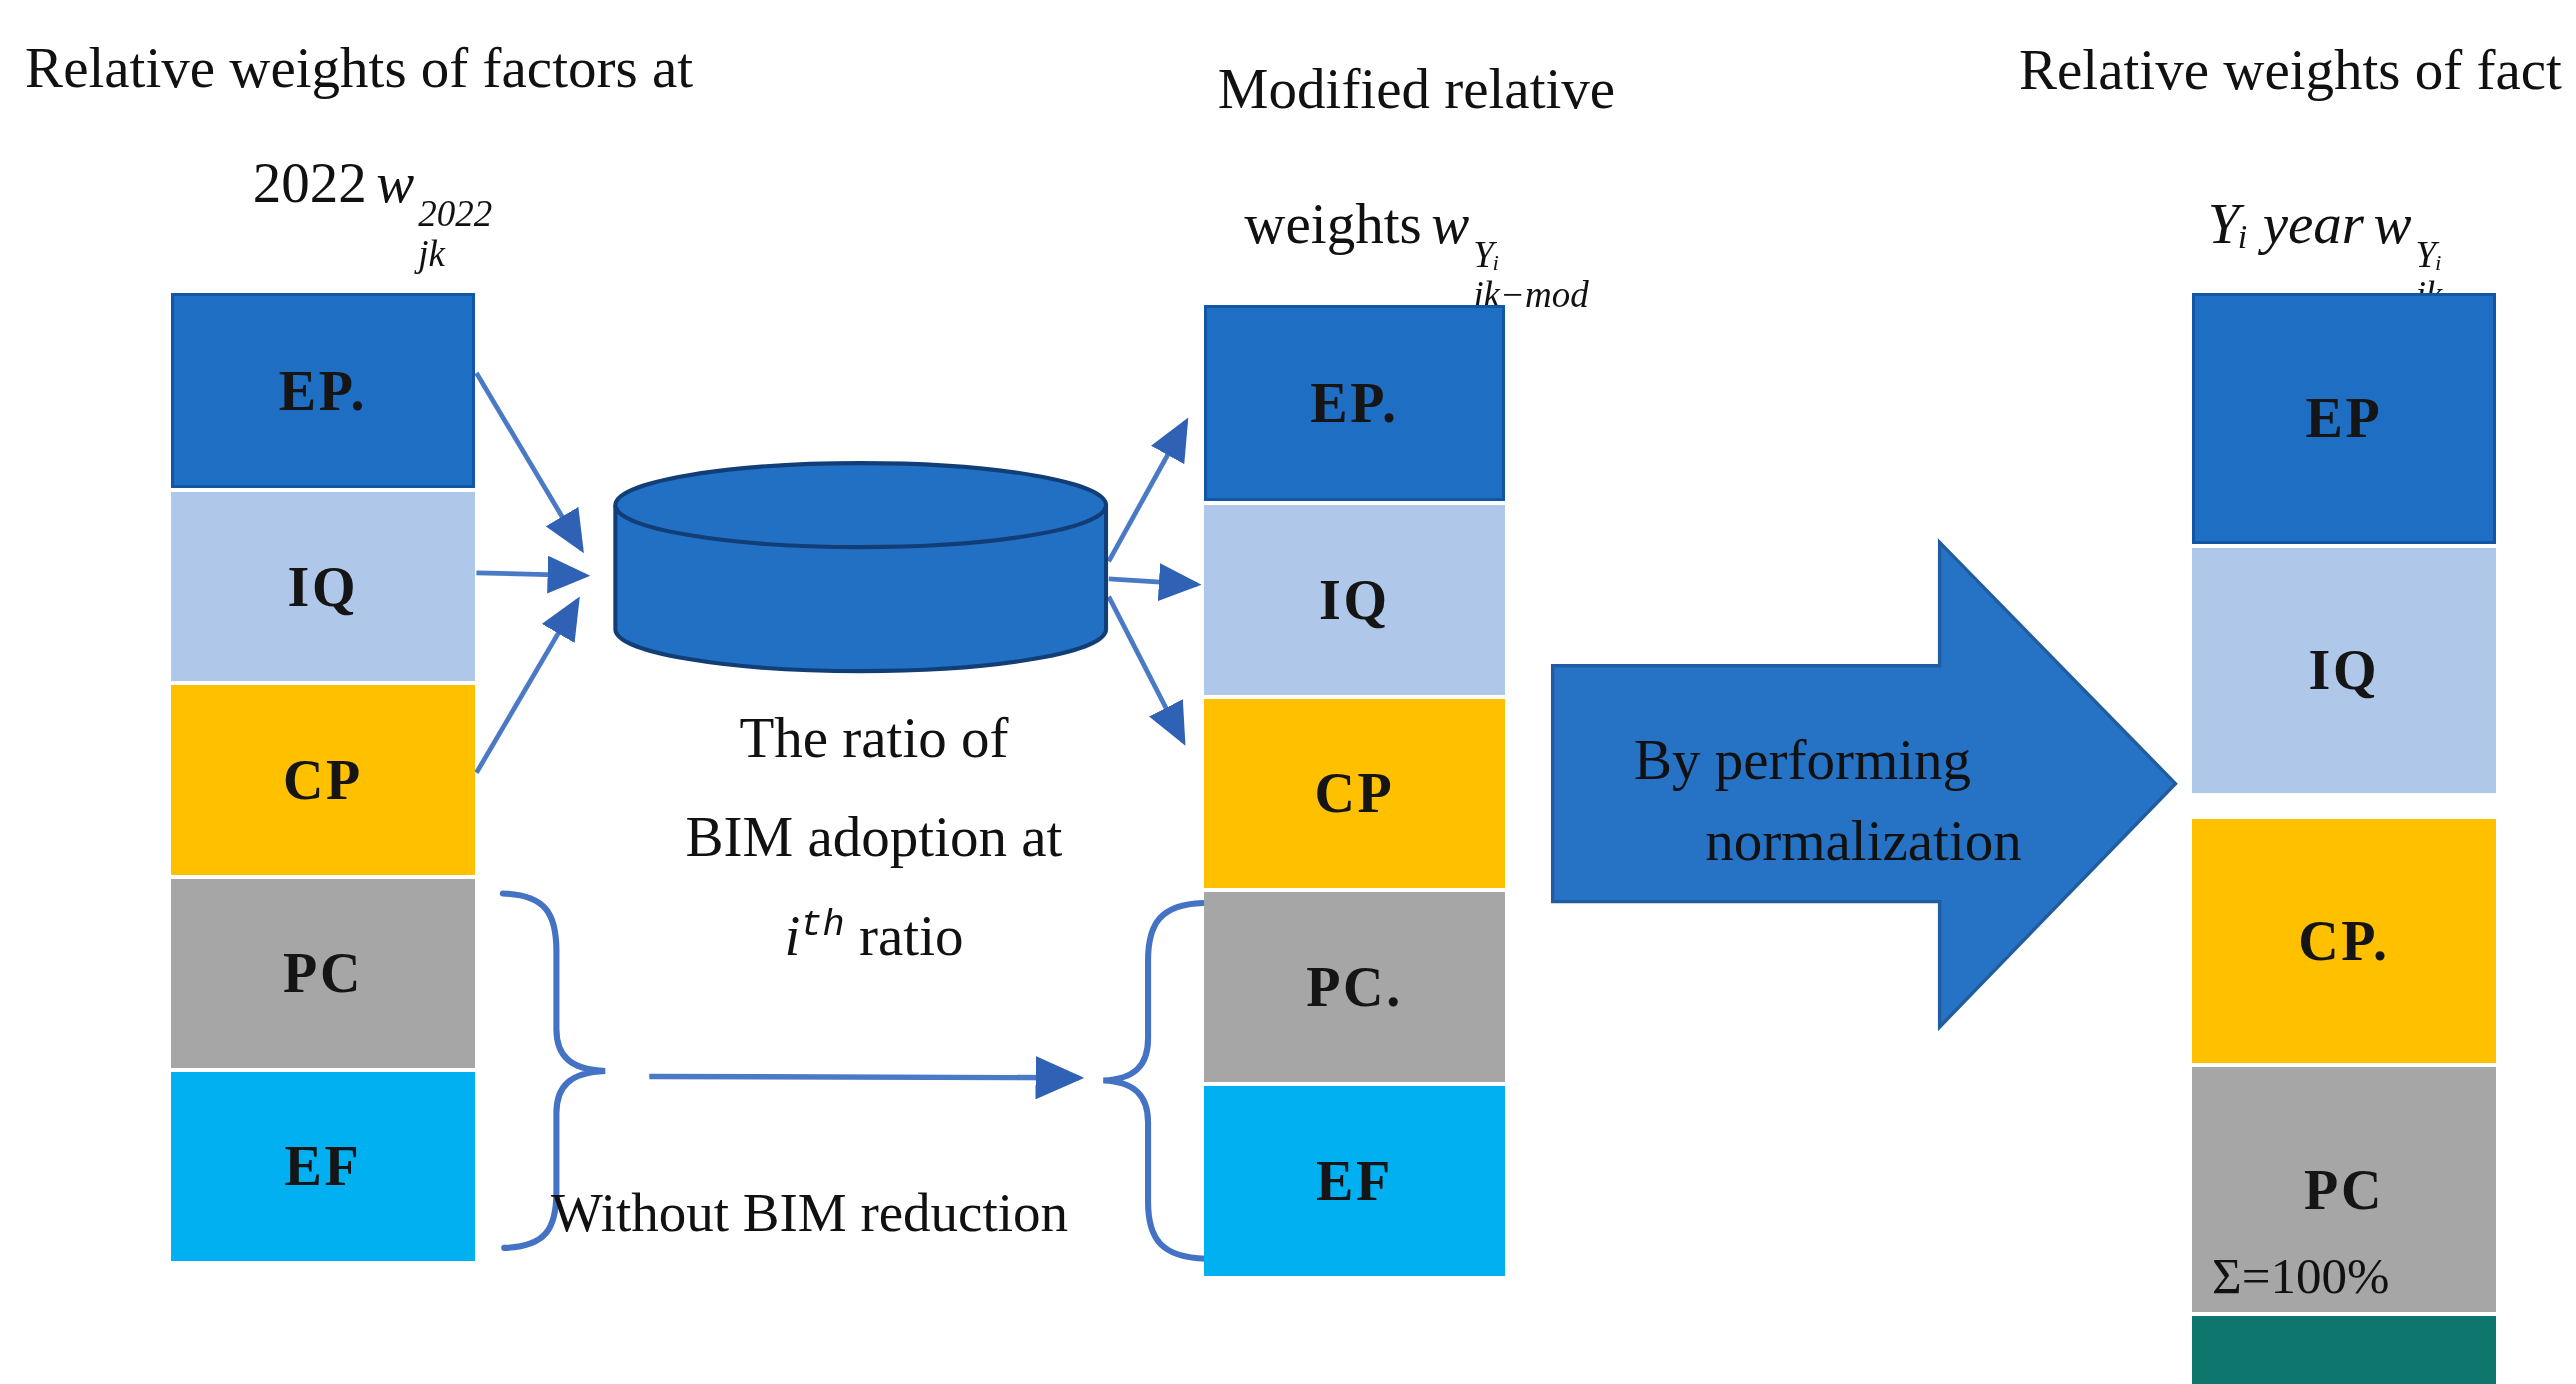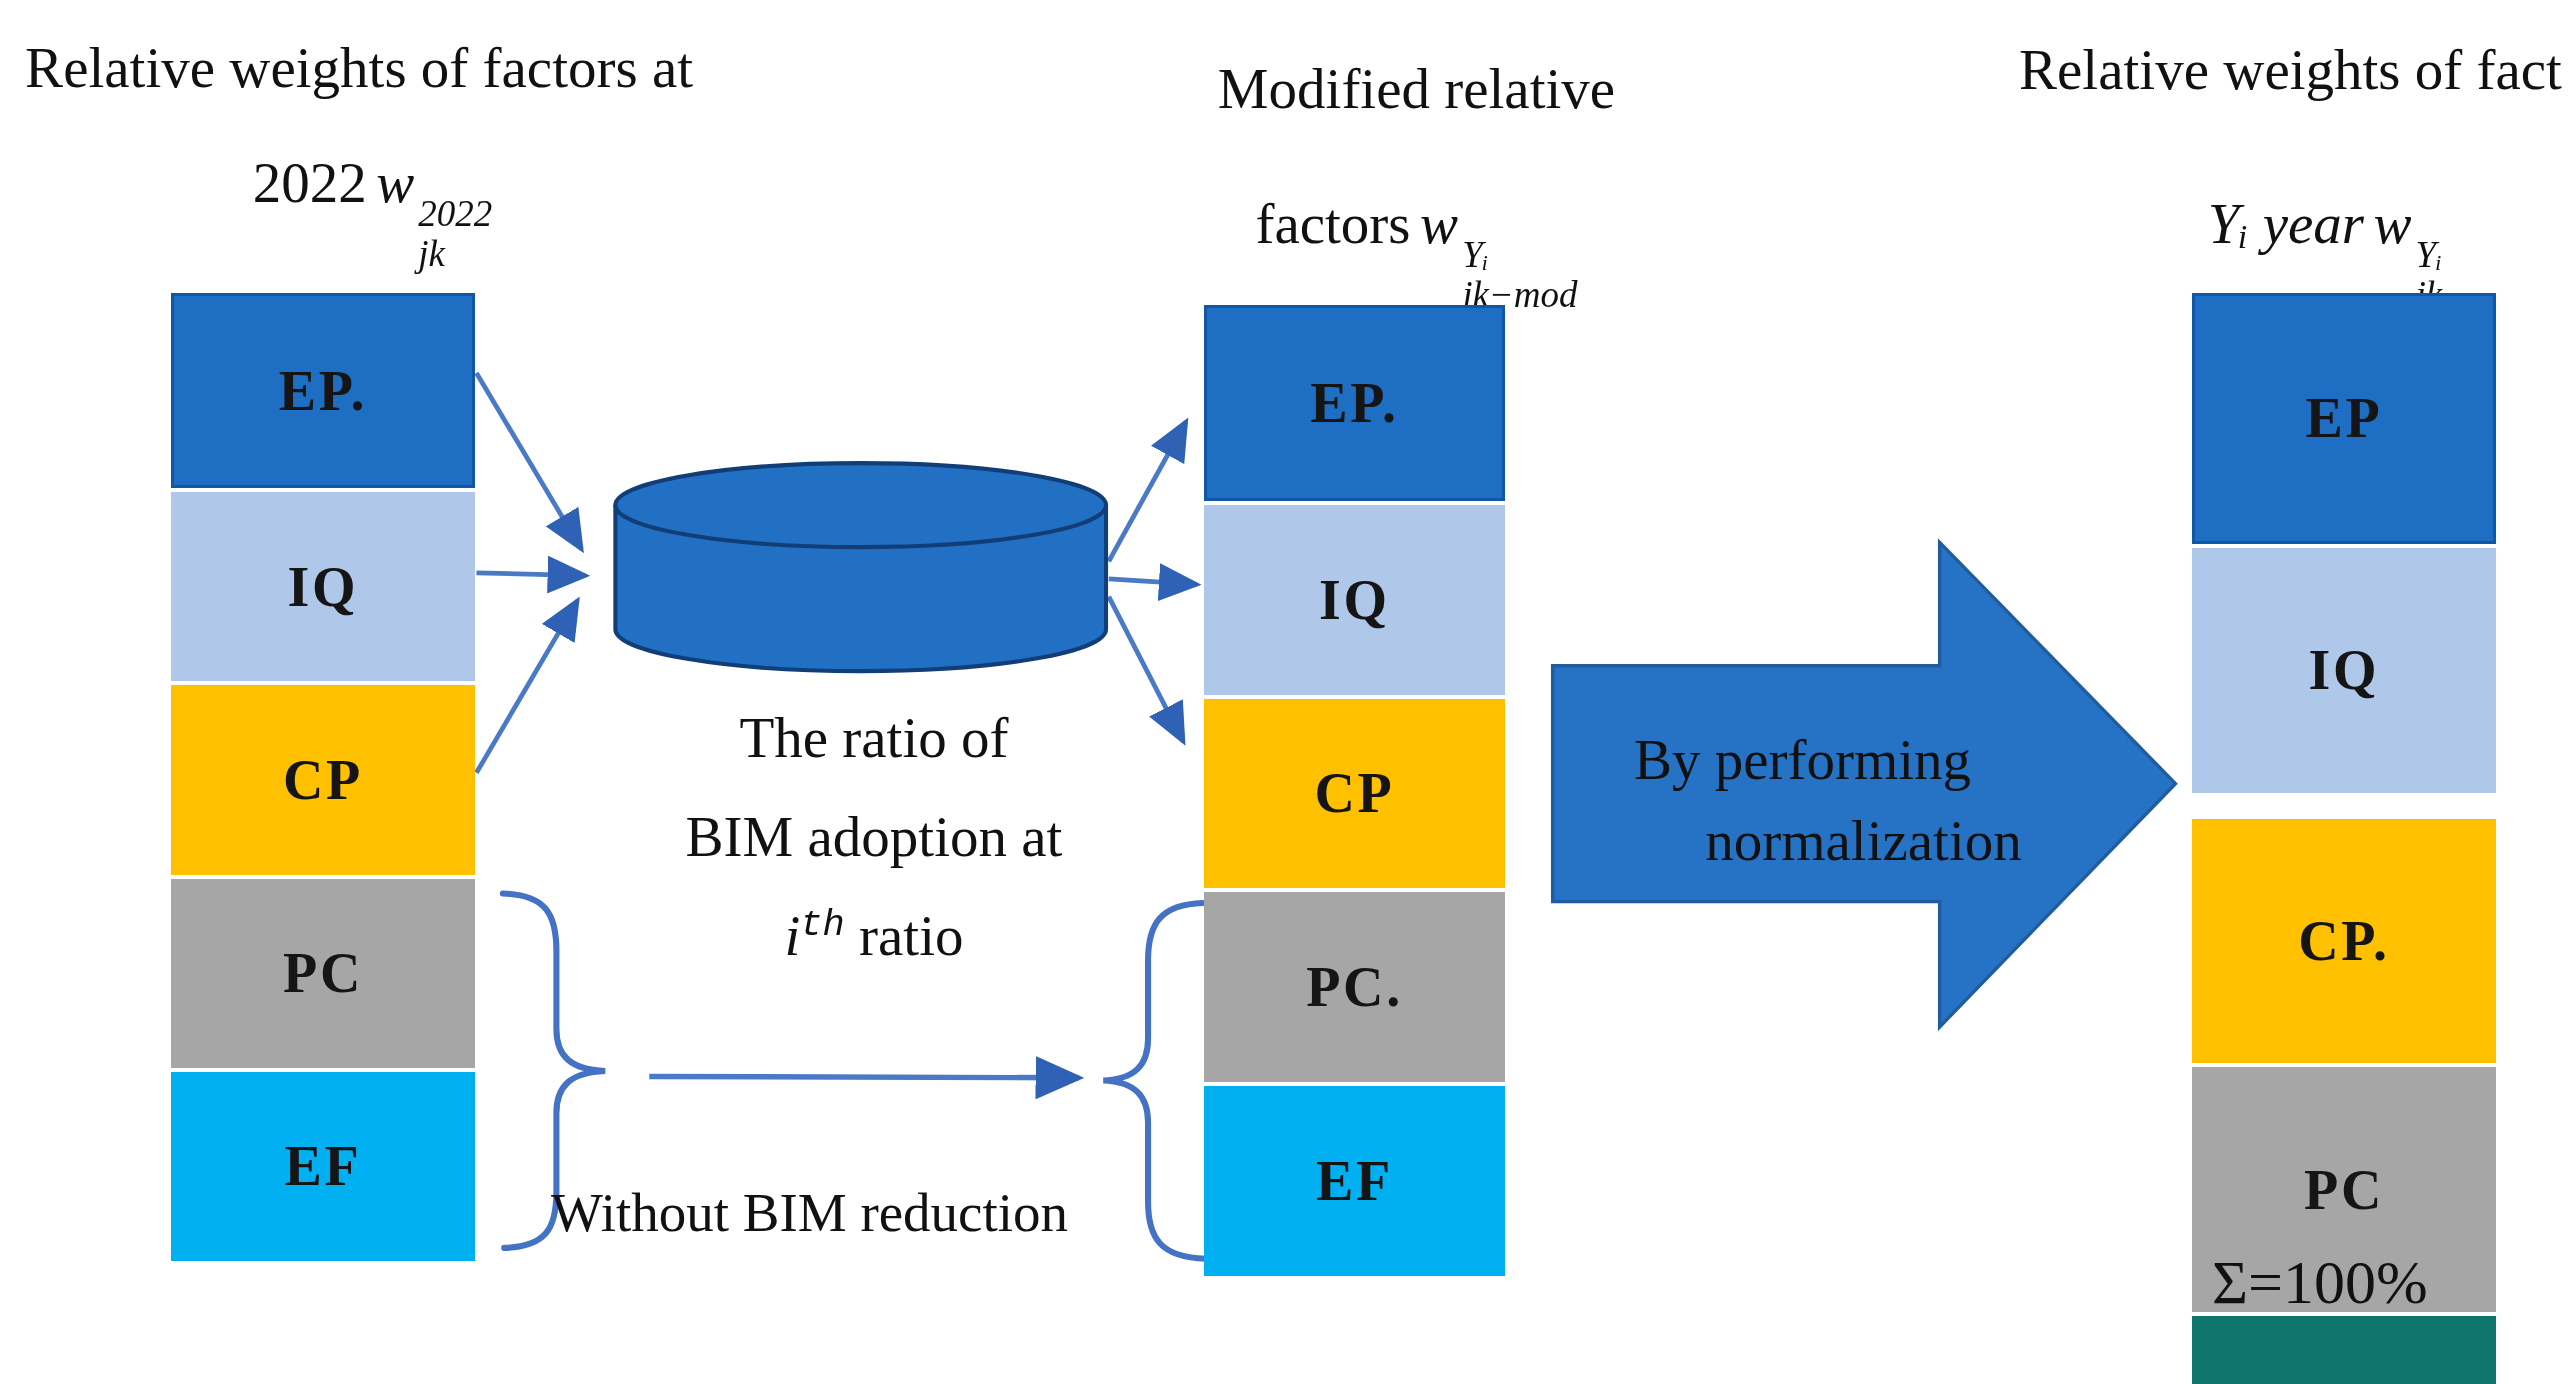--- a/index.html
+++ b/index.html
@@ -63,21 +63,21 @@
   <div class="txt center" style="left:13.6px;top:35px;width:691px;">Relative weights of factors at</div>
   <div class="txt center formula" style="left:108px;top:150px;width:529px;">
     <span>2022</span><span class="base">w</span><span class="supsub">
         <span>2022</span>
         <span>jk</span>
       </span>
   </div>
 
   <div class="txt center" style="left:1098px;top:56px;width:637px;">Modified relative</div>
   <div class="txt center formula" style="left:1098px;top:191px;width:637px;">
-    <span>factors</span><span class="base">w</span><span class="supsub">
+    <span>weights</span><span class="base">w</span><span class="supsub">
         <span>Yᵢ</span>
         <span>jk−mod</span>
       </span>
   </div>
 
   <div class="txt center" style="left:1999px;top:37px;width:583px;">Relative weights of fact</div>
   <div class="txt center formula" style="left:2074px;top:191px;width:502px;">
     <span class="it">Yᵢ year</span><span class="base">w</span><span class="supsub">
         <span>Yᵢ</span>
         <span>jk</span>
@@ -142,16 +142,16 @@
   <div class="txt center" style="left:569px;top:804px;width:610px;">BIM adoption at</div>
   <div class="txt center" style="left:569px;top:903px;width:610px;">
     <span class="it">i</span><span class="sup-inline">th</span><span> ratio</span>
   </div>
 
   <div class="txt center" style="left:1579px;top:727px;width:447px;">By performing</div>
   <div class="txt center" style="left:1640px;top:808px;width:447px;">normalization</div>
 
   <div class="txt center" style="left:508px;top:1181px;width:603px;font-size:55px;">Without BIM reduction</div>
 
-  <div class="txt" style="left:2212px;top:1247px;width:312px;font-size:62px;">Σ=100%</div>
+  <div class="txt" style="left:2212px;top:1247px;width:312px;font-size:51px;">Σ=100%</div>
 
 </div>
 
 
 </body></html>

